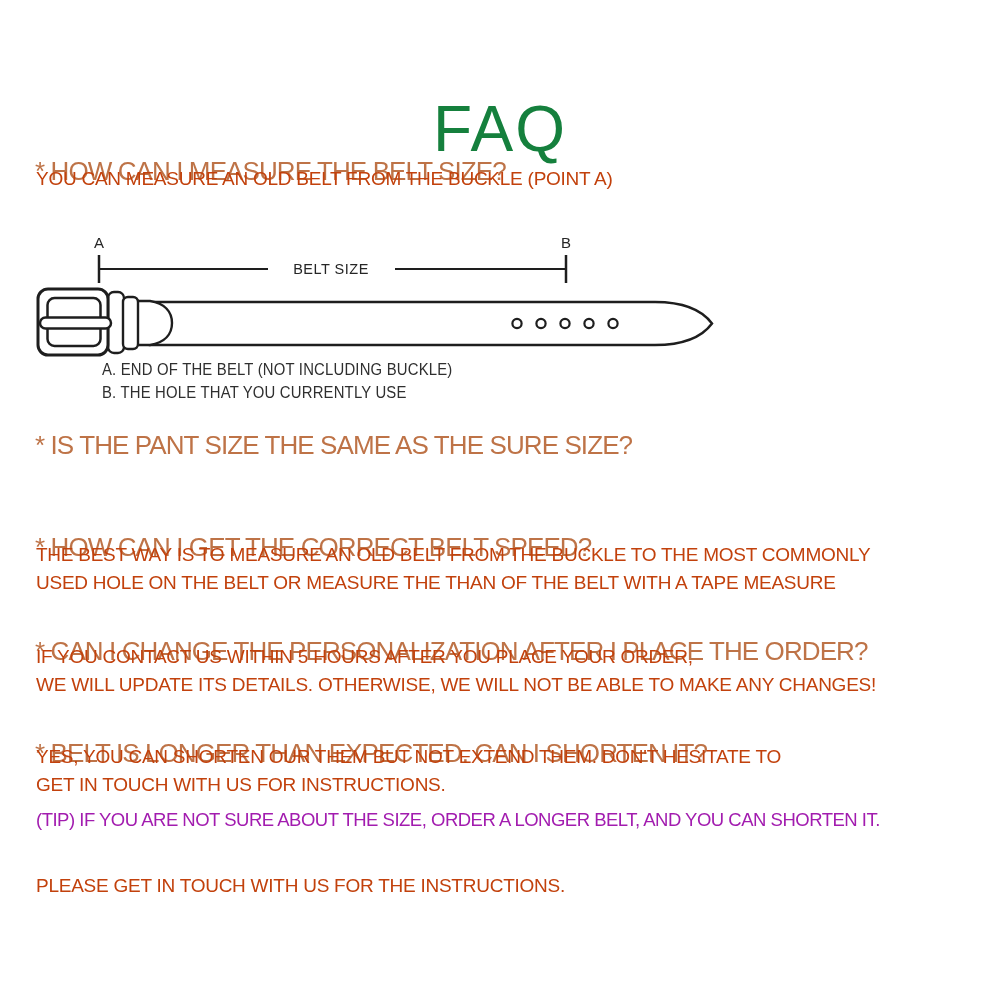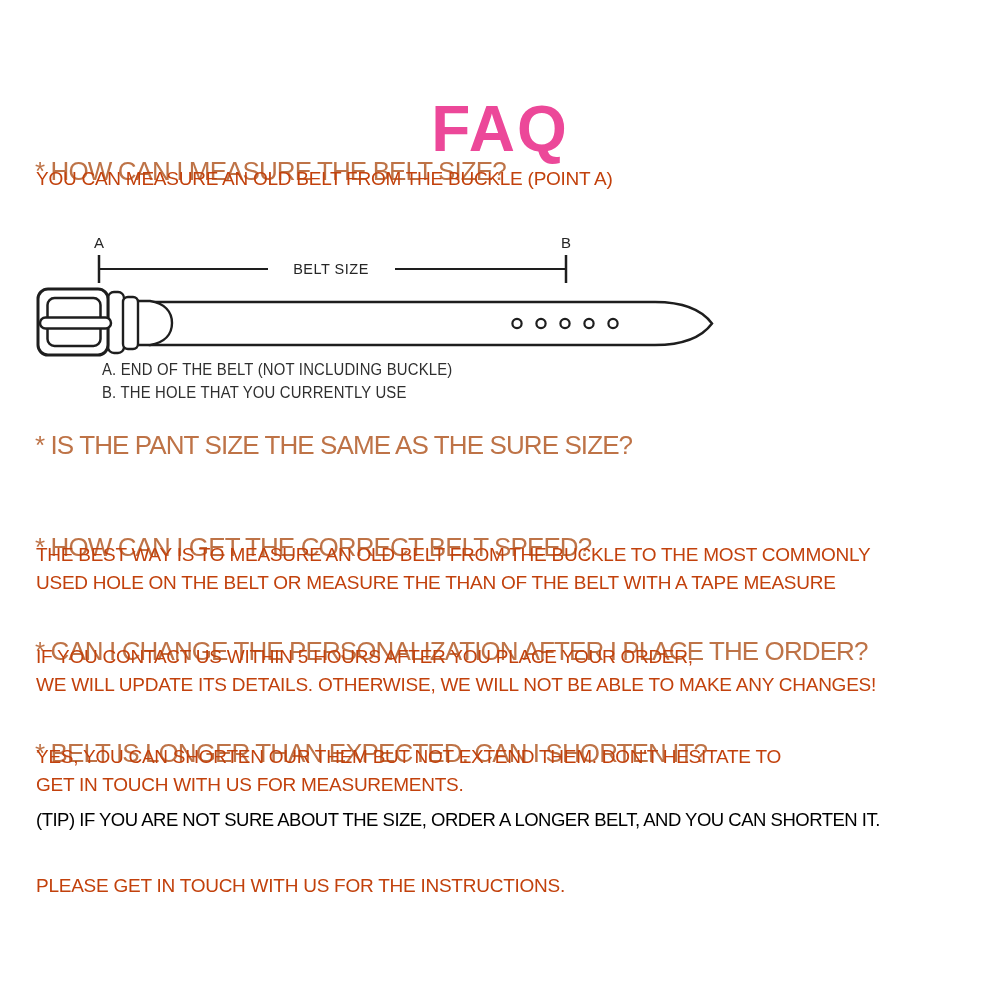--- a/index.html
+++ b/index.html
@@ -2,33 +2,33 @@
 <html><head>
 <meta charset="utf-8">
 <style>
   html,body{margin:0;padding:0;background:#ffffff;}
   .page{
     position:relative;width:1000px;height:1000px;background:#ffffff;overflow:hidden;
     font-family:"Liberation Sans",sans-serif;
   }
   .title{
     position:absolute;top:54px;left:0;width:100%;text-align:center;
-    font-size:64px;font-weight:700;letter-spacing:2px;color:#ec4899;line-height:1;
+    font-size:64px;font-weight:400;letter-spacing:2px;color:#15803d;line-height:1;
   }
   .q{
     position:absolute;left:35px;font-size:26px;font-weight:400;letter-spacing:-0.9px;
     color:#BE7347;line-height:1.1;white-space:nowrap;
   }
   .a{
     position:absolute;left:36px;font-size:19px;letter-spacing:-0.25px;
     color:#c2410c;line-height:28px;white-space:nowrap;
   }
   .tip{
     position:absolute;left:36px;font-size:18.5px;letter-spacing:-0.5px;
-    color:#000000;line-height:24px;white-space:nowrap;
+    color:#a21caf;line-height:24px;white-space:nowrap;
   }
   .caption{
     position:absolute;left:102px;font-size:16px;letter-spacing:0.2px;color:#2F2F2F;
     line-height:22px;white-space:nowrap;transform:scaleX(0.93);transform-origin:left center;
   }
   .diagram-svg{position:absolute;left:20px;top:224px;}
   svg text{font-family:"Liberation Sans",sans-serif;fill:#262626;}
 </style>
 </head>
 <body>
@@ -83,21 +83,21 @@
 
   <h2 class="q" style="top:615px">* CAN I CHANGE THE PERSONALIZATION AFTER I PLACE THE ORDER?</h2>
   <div class="a" style="top:643px">
     <div>IF YOU CONTACT US WITHIN 5 HOURS AFTER YOU PLACE YOUR ORDER,</div>
     <div>WE WILL UPDATE ITS DETAILS. OTHERWISE, WE WILL NOT BE ABLE TO MAKE ANY CHANGES!</div>
   </div>
 
   <h2 class="q" style="top:717px">* BELT IS LONGER THAN EXPECTED. CAN I SHORTEN IT?</h2>
   <div class="a" style="top:743px">
     <div>YES, YOU CAN SHORTEN OUR THEM BUT NOT EXTEND THEM. DON'T HESITATE TO</div>
-    <div>GET IN TOUCH WITH US FOR MEASUREMENTS.</div>
+    <div>GET IN TOUCH WITH US FOR INSTRUCTIONS.</div>
   </div>
   <div class="tip" style="top:808px">(TIP) IF YOU ARE NOT SURE ABOUT THE SIZE, ORDER A LONGER BELT, AND YOU CAN SHORTEN IT.</div>
 
   <div class="a" style="top:872px">
     <div>PLEASE GET IN TOUCH WITH US FOR THE INSTRUCTIONS.</div>
   </div>
 
 </div>
 
 </body></html>

